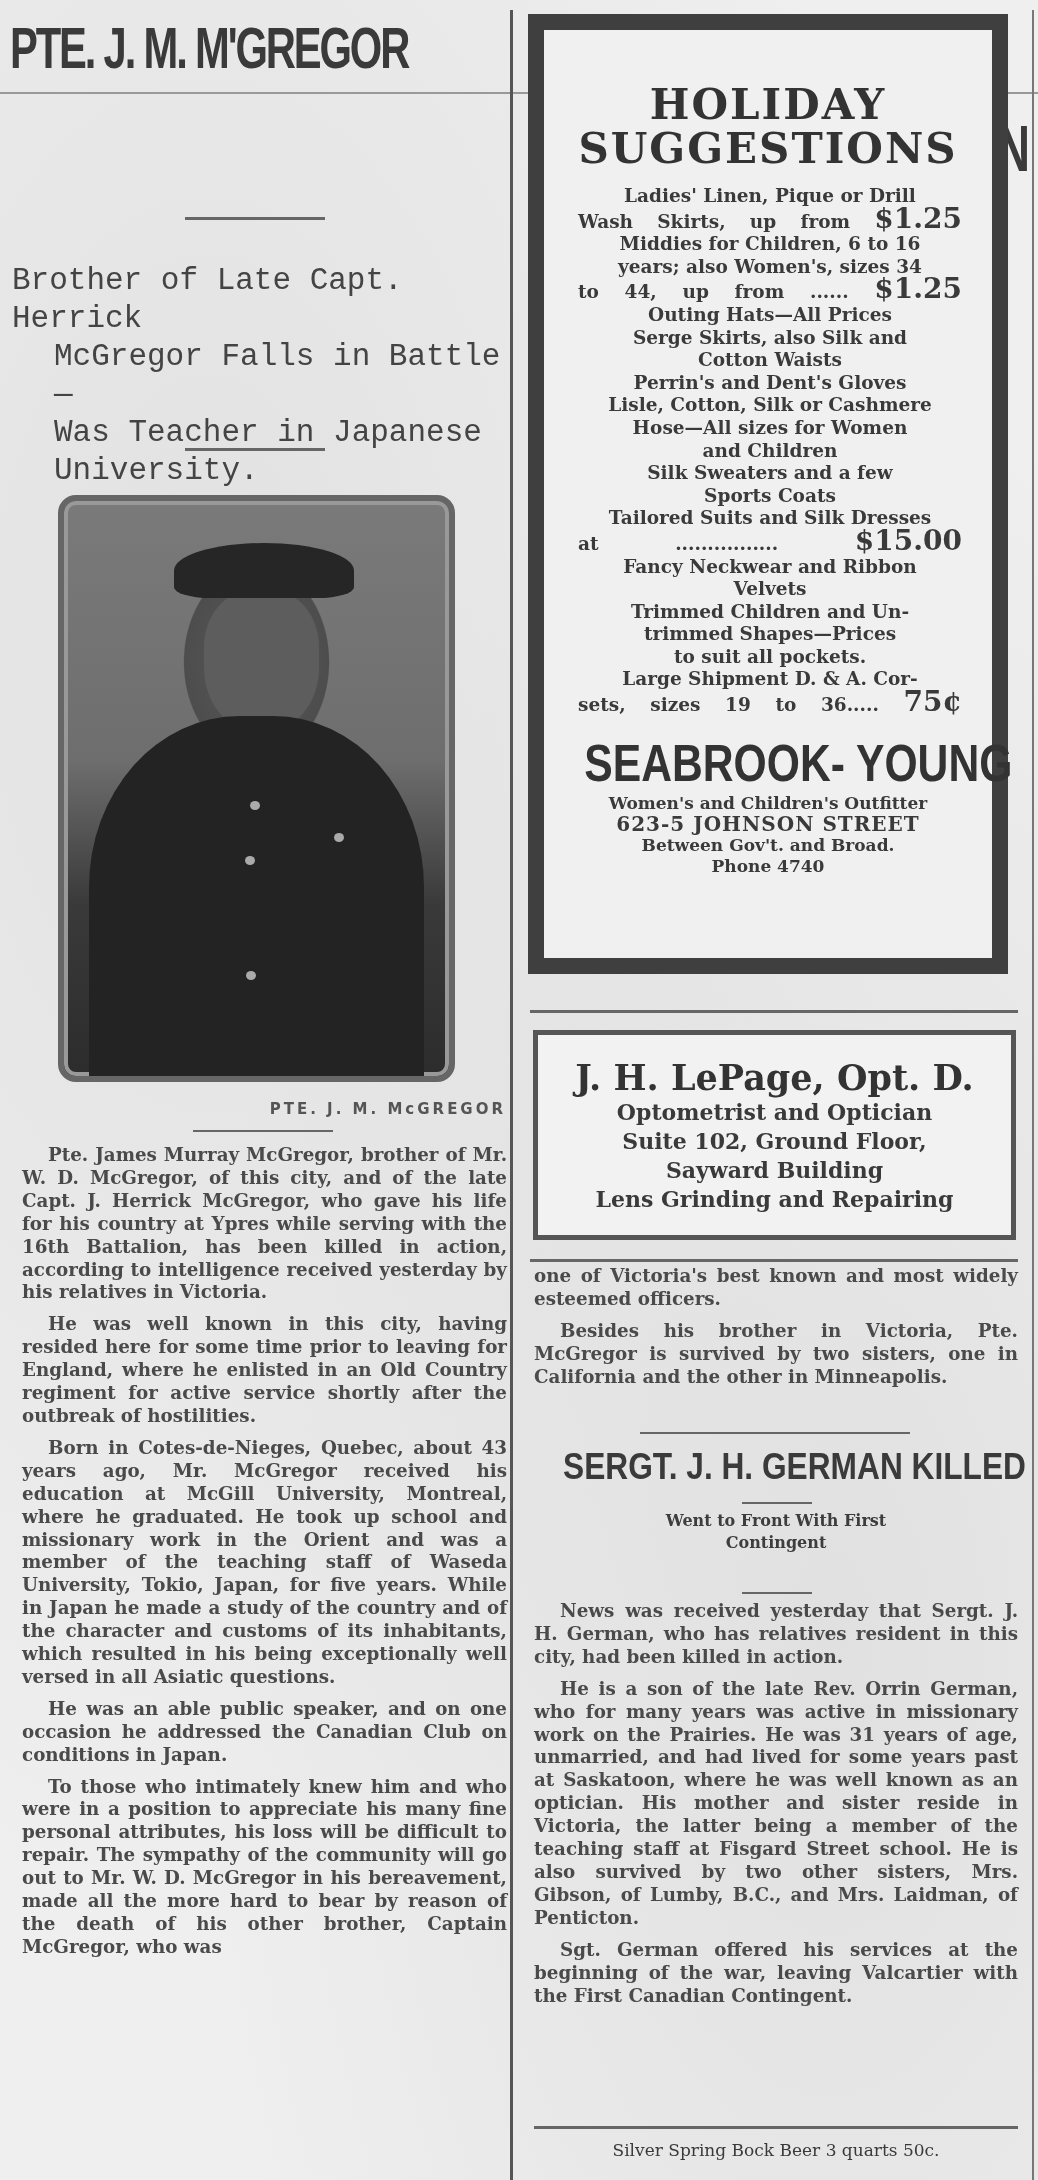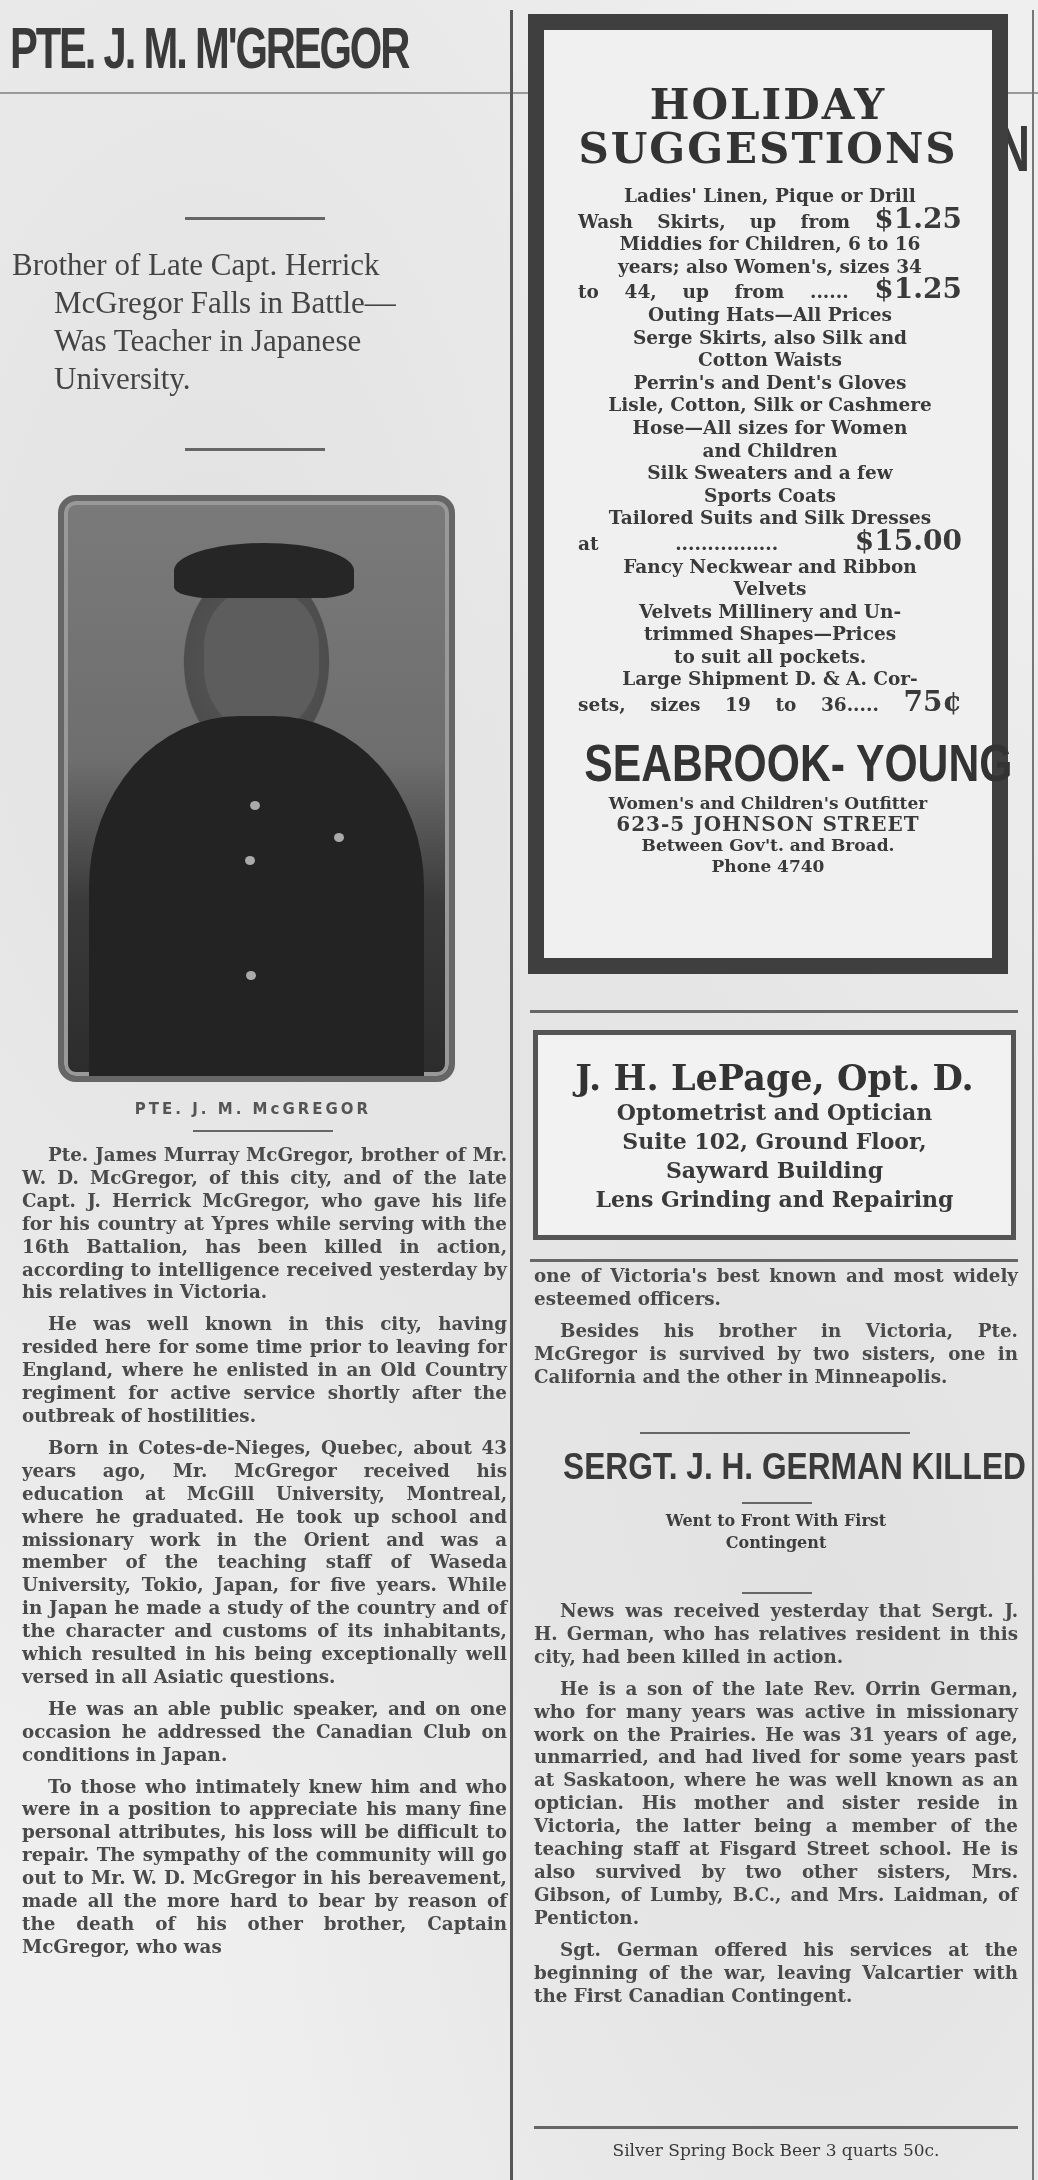--- a/index.html
+++ b/index.html
@@ -31,22 +31,22 @@
   .hl2 {
     position: absolute; right: 10px; top: 112px;
     font-family: "Liberation Sans", sans-serif; font-weight: bold;
     font-size: 64px; letter-spacing: -3px; transform: scaleX(0.72); transform-origin: right top;
     color: #3a3a3a; white-space: nowrap;
   }
   .short-rule { position: absolute; height: 3px; background: #666; }
   .sr1 { left: 185px; top: 217px; width: 140px; }
   .sr2 { left: 185px; top: 448px; width: 140px; }
   .subhead {
-    position: absolute; left: 12px; top: 246px; width: 490px;
-    font-family: Liberation Serif, serif; font-size: 31px; line-height: 38px;
+    position: absolute; left: 12px; top: 262px; width: 490px;
+    font-family: Liberation Mono, monospace; font-size: 31px; line-height: 38px;
     color: #444;
   }
   .subhead .ind { padding-left: 42px; display: block; }
 
   .photo {
     position: absolute; left: 58px; top: 495px; width: 385px; height: 575px;
     border: 6px solid #666; border-radius: 18px;
     background:
       radial-gradient(ellipse 120px 160px at 50% 28%, #5a5a5a 0%, #4d4d4d 60%, transparent 61%),
       radial-gradient(ellipse 230px 200px at 50% 92%, #2f2f2f 0%, #333 70%, transparent 71%),
@@ -62,21 +62,21 @@
     position: absolute; left: 140px; top: 90px; width: 115px; height: 140px;
     background: #5d5d5d; border-radius: 40% 40% 45% 45%;
   }
   .body-shape {
     position: absolute; left: 25px; top: 215px; width: 335px; height: 380px;
     background: #232323; border-radius: 45% 45% 0 0;
   }
   .button-dot { position: absolute; width: 10px; height: 9px; background: #aaa; border-radius: 50%; }
 
   .photo-caption {
-    position: absolute; left: 0; top: 1100px; width: 506px; text-align: center;
+    position: absolute; left: 0; top: 1100px; width: 506px; text-align: right;
     font-family: "DejaVu Sans", sans-serif; font-weight: bold; font-size: 15px; letter-spacing: 3px; color: #555;
   }
   .sr3 { left: 193px; top: 1130px; width: 140px; height: 2px; }
 
   .body-text {
     font-family: "DejaVu Serif", serif; font-weight: bold;
     font-size: 18.3px; line-height: 22.9px; color: #4a4a4a;
     text-align: justify; text-align-last: left;
   }
   .body-text p { margin: 0 0 9px 0; text-indent: 26px; }
@@ -193,21 +193,21 @@
         <span class="ad-line"><span>Perrin's and Dent's Gloves</span></span>
         <span class="ad-line"><span>Lisle, Cotton, Silk or Cashmere</span></span>
         <span class="ad-line"><span>Hose—All sizes for Women</span></span>
         <span class="ad-line"><span>and Children</span></span>
         <span class="ad-line"><span>Silk Sweaters and a few</span></span>
         <span class="ad-line"><span>Sports Coats</span></span>
         <span class="ad-line"><span>Tailored Suits and Silk Dresses</span></span>
         <span class="ad-line j"><span>at ................</span> <span class="price">$15.00</span></span>
         <span class="ad-line"><span>Fancy Neckwear and Ribbon</span></span>
         <span class="ad-line"><span>Velvets</span></span>
-        <span class="ad-line"><span>Velvets Millinery and Un-</span></span>
+        <span class="ad-line"><span>Trimmed Children and Un-</span></span>
         <span class="ad-line"><span>trimmed Shapes—Prices</span></span>
         <span class="ad-line"><span>to suit all pockets.</span></span>
         <span class="ad-line"><span>Large Shipment D. &amp; A. Cor-</span></span>
         <span class="ad-line j"><span>sets, sizes 19 to 36.....</span> <span class="price">75¢</span></span>
       </div>
     <div class="brand">SEABROOK- YOUNG</div>
     <div class="brand-sub">
       <div>Women's and Children's Outfitter</div>
       <div class="street">623-5 JOHNSON STREET</div>
       <div>Between Gov't. and Broad.</div>

